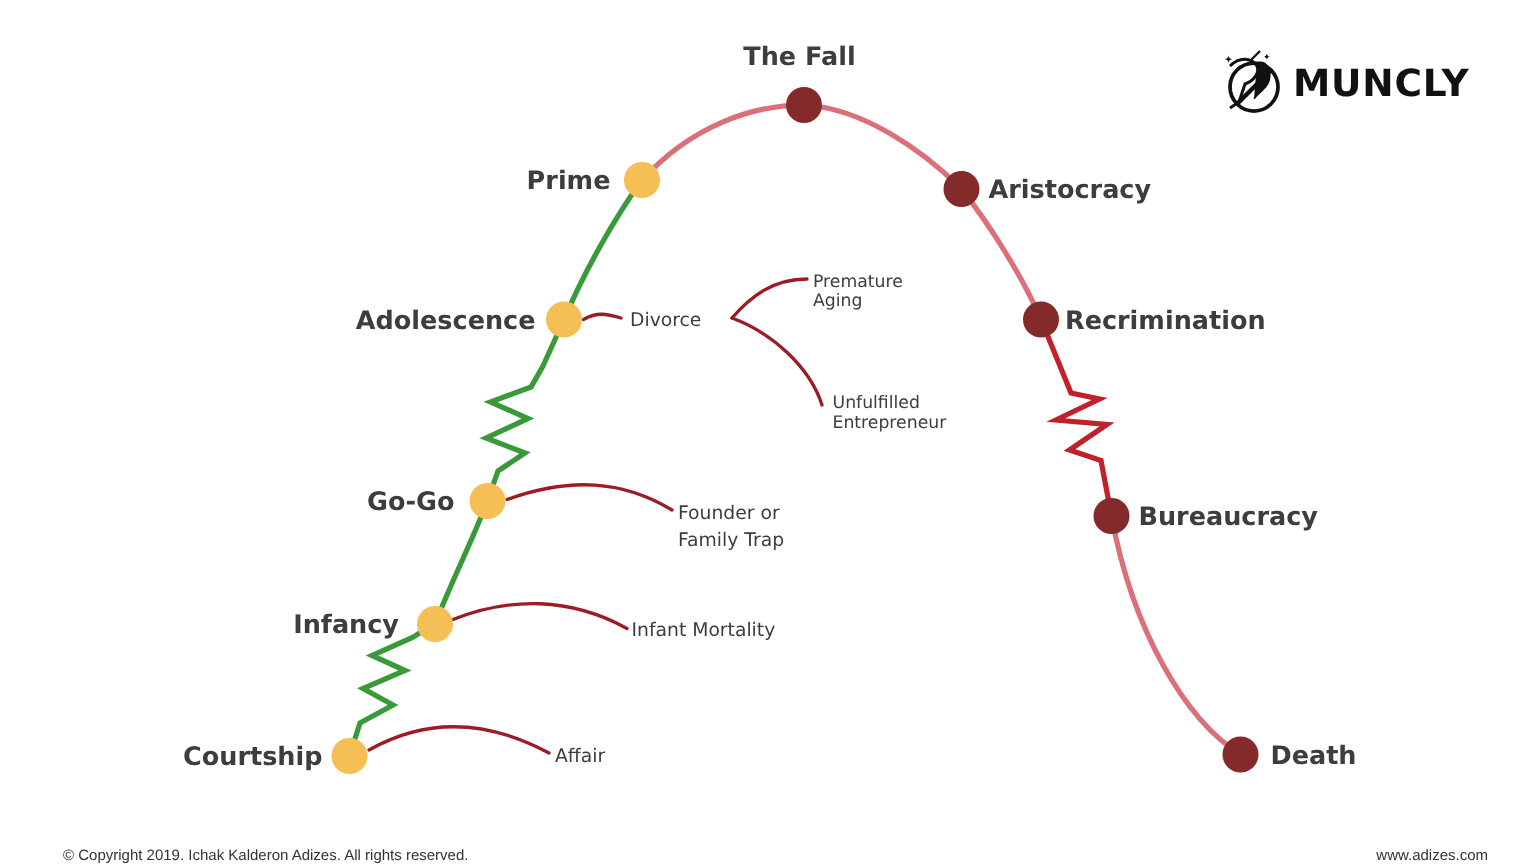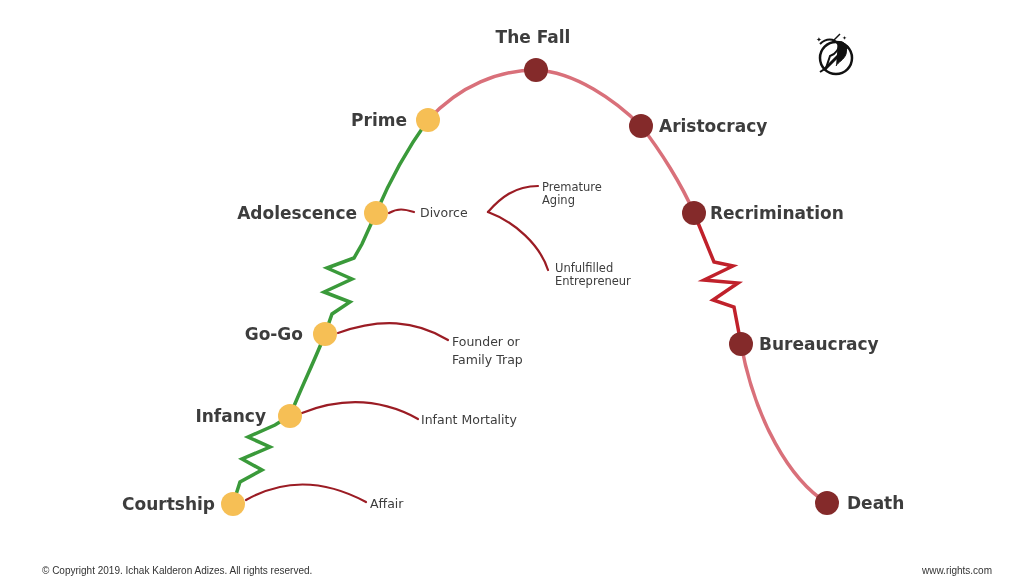--- a/index.html
+++ b/index.html
@@ -79,16 +79,17 @@
 <div class="logo">
   <svg width="46" height="46" viewBox="0 0 46 46">
     <circle cx="24" cy="26" r="16" fill="none" stroke="#111" stroke-width="2.5"></circle>
     <path d="M12,38 L36,14" stroke="#111" stroke-width="3"></path>
     <path d="M8,12 C14,6 22,6 26,12 C28,16 24,22 18,24 L14,36 L8,40" fill="none" stroke="#111" stroke-width="2"></path>
     <path d="M22,8 L28,2" stroke="#111" stroke-width="1.5"></path>
     <path d="M26,10 C32,8 36,14 34,22 C32,28 26,30 24,34" fill="#111" stroke="#111" stroke-width="1"></path>
     <text x="4" y="10" font-size="7" fill="#111">✦</text>
     <text x="30" y="8" font-size="6" fill="#111">✦</text>
   </svg>
+  <span class="logo-text">MUNCLY</span>
 </div>
 
 <div class="footer" style="left:42px;">© Copyright 2019. Ichak Kalderon Adizes. All rights reserved.</div>
-<div class="footer" style="right:32px;">www.rights.com</div>
+<div class="footer" style="right:32px;">www.adizes.com</div>
 
 </body></html>

